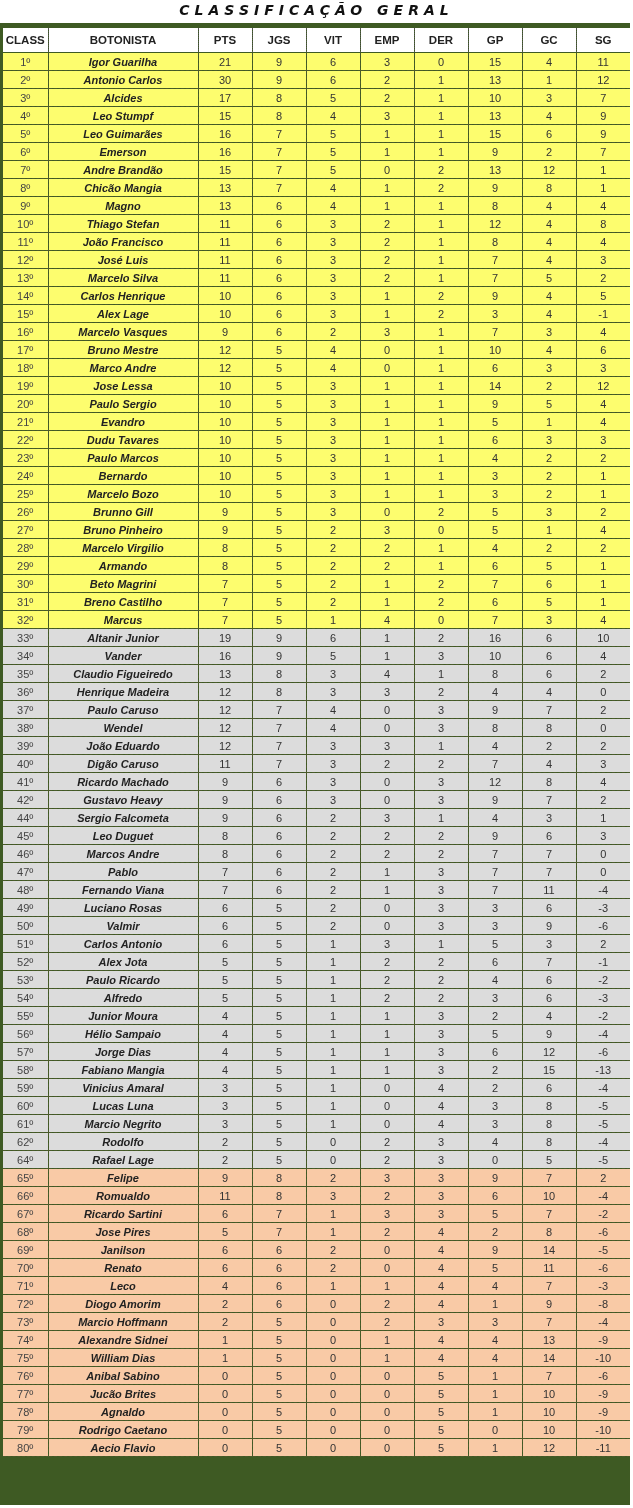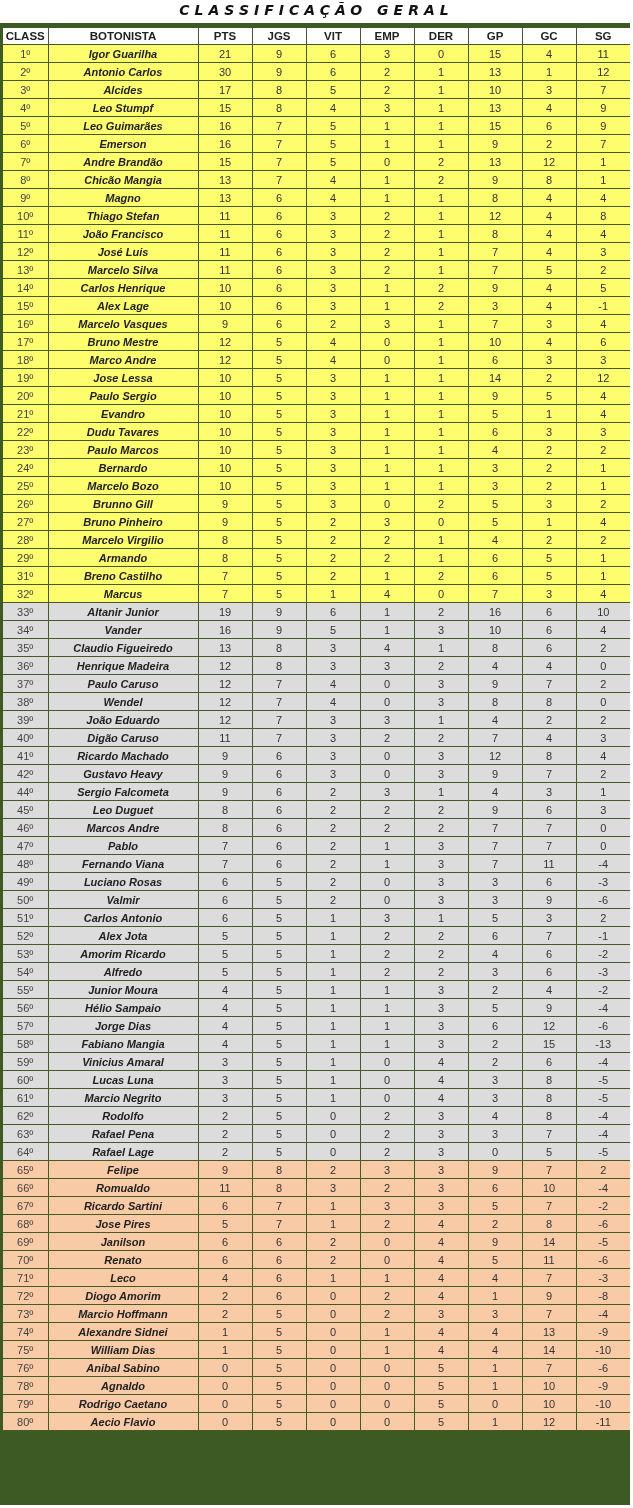--- a/index.html
+++ b/index.html
@@ -22,21 +22,21 @@
   col.c-name { width: 150px; }
   col.c-num { width: 54px; }
   th, td {
     height: 17px; padding: 0; text-align: center; vertical-align: middle;
     border-right: 1px dashed #4a5a2a; border-bottom: 1px dashed #4a5a2a;
     font-size: 11px; color: #333; white-space: nowrap; overflow: hidden;
   }
   th:last-child, td:last-child { border-right: none; }
   thead th {
     background: #ffffff; font-weight: bold; font-size: 11.5px; color: #222;
-    height: 16px; border-bottom: 1px solid #3e5a23;
+    height: 24px; border-bottom: 1px solid #3e5a23;
     border-right: 1px dotted #555;
   }
   td.name { font-weight: bold; font-style: italic; color: #222; font-size: 11px; }
   td.pos { color: #444; }
   tr.yellow td { background: #fdfd6e; }
   tr.grey td { background: #dcdcdc; }
   tr.orange td { background: #f9caa6; }
 </style>
 </head>
 <body>
@@ -414,20 +414,32 @@
         <td>8</td>
         <td>5</td>
         <td>2</td>
         <td>2</td>
         <td>1</td>
         <td>6</td>
         <td>5</td>
         <td>1</td>
       </tr>
       <tr class="yellow">
+        <td class="pos">30º</td>
+        <td class="name">Beto Magrini</td>
+        <td>7</td>
+        <td>5</td>
+        <td>2</td>
+        <td>1</td>
+        <td>2</td>
+        <td>7</td>
+        <td>6</td>
+        <td>1</td>
+      </tr>
+      <tr class="yellow">
         <td class="pos">31º</td>
         <td class="name">Breno Castilho</td>
         <td>7</td>
         <td>5</td>
         <td>2</td>
         <td>1</td>
         <td>2</td>
         <td>6</td>
         <td>5</td>
         <td>1</td>
@@ -667,21 +679,21 @@
         <td>5</td>
         <td>1</td>
         <td>2</td>
         <td>2</td>
         <td>6</td>
         <td>7</td>
         <td>-1</td>
       </tr>
       <tr class="grey">
         <td class="pos">53º</td>
-        <td class="name">Amorim Ricardo</td>
+        <td class="name">Paulo Ricardo</td>
         <td>5</td>
         <td>5</td>
         <td>1</td>
         <td>2</td>
         <td>2</td>
         <td>4</td>
         <td>6</td>
         <td>-2</td>
       </tr>
       <tr class="grey">
@@ -783,32 +795,20 @@
       <tr class="grey">
         <td class="pos">62º</td>
         <td class="name">Rodolfo</td>
         <td>2</td>
         <td>5</td>
         <td>0</td>
         <td>2</td>
         <td>3</td>
         <td>4</td>
         <td>8</td>
-        <td>-4</td>
-      </tr>
-      <tr class="grey">
-        <td class="pos">63º</td>
-        <td class="name">Rafael Pena</td>
-        <td>2</td>
-        <td>5</td>
-        <td>0</td>
-        <td>2</td>
-        <td>3</td>
-        <td>3</td>
-        <td>7</td>
         <td>-4</td>
       </tr>
       <tr class="grey">
         <td class="pos">64º</td>
         <td class="name">Rafael Lage</td>
         <td>2</td>
         <td>5</td>
         <td>0</td>
         <td>2</td>
         <td>3</td>
@@ -952,20 +952,32 @@
         <td class="pos">76º</td>
         <td class="name">Anibal Sabino</td>
         <td>0</td>
         <td>5</td>
         <td>0</td>
         <td>0</td>
         <td>5</td>
         <td>1</td>
         <td>7</td>
         <td>-6</td>
+      </tr>
+      <tr class="orange">
+        <td class="pos">77º</td>
+        <td class="name">Jucão Brites</td>
+        <td>0</td>
+        <td>5</td>
+        <td>0</td>
+        <td>0</td>
+        <td>5</td>
+        <td>1</td>
+        <td>10</td>
+        <td>-9</td>
       </tr>
       <tr class="orange">
         <td class="pos">78º</td>
         <td class="name">Agnaldo</td>
         <td>0</td>
         <td>5</td>
         <td>0</td>
         <td>0</td>
         <td>5</td>
         <td>1</td>

